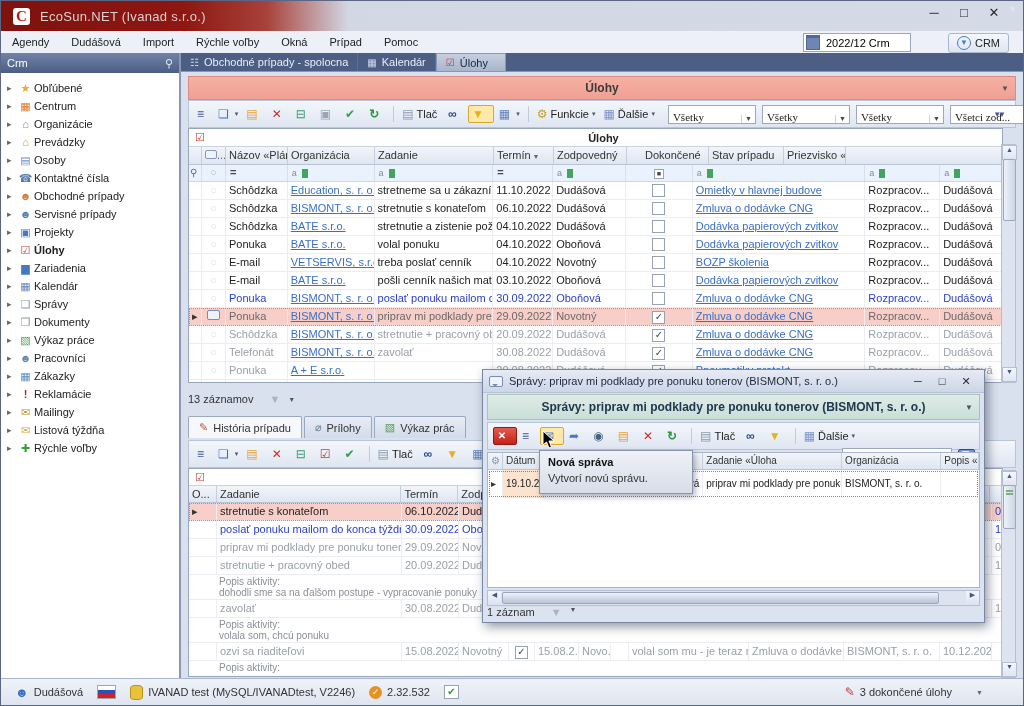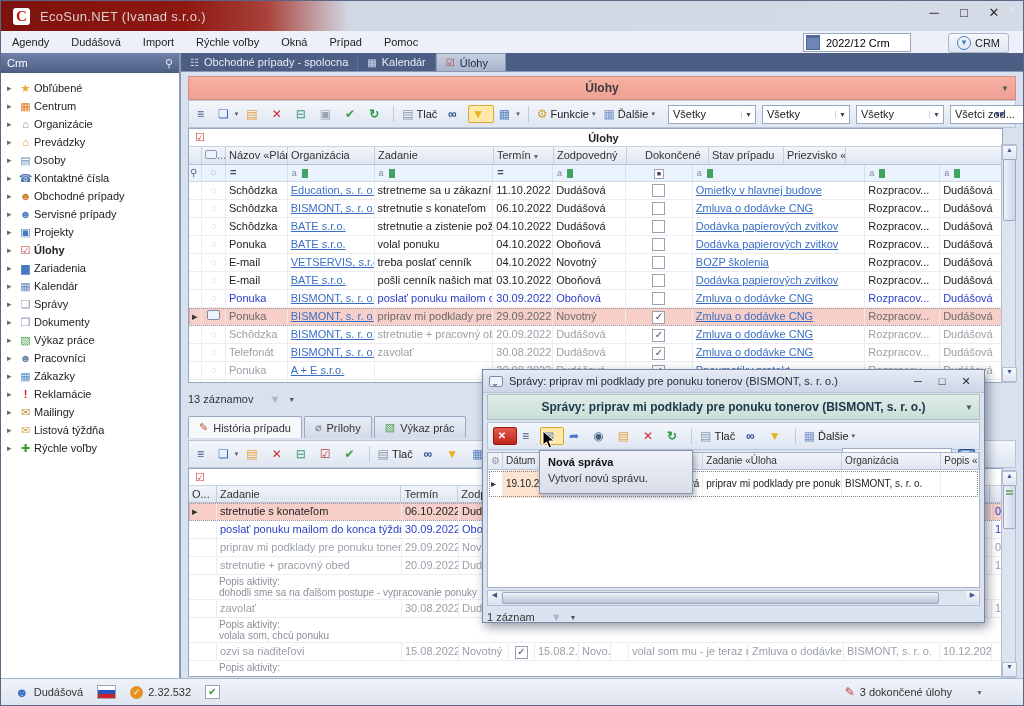--- a/index.html
+++ b/index.html
@@ -52,21 +52,21 @@
   .phead .dd::before{content:"▼";}
   
   .tbar{display:flex;align-items:center;height:26px;background:linear-gradient(#f3f6fb,#dfe6f2);border:1px solid #b8c4d8;padding:0 4px;}
   .ptool{position:absolute;left:7px;top:28px;right:7px;}
   .tbtn{display:flex;align-items:center;padding:1px 3px;margin:0 1px;border-radius:2px;}
   .tbtn .tg{font-size:12px;line-height:14px;}
   .tbtn .tl{margin-left:3px;}
   .tbtn .car{margin-left:3px;font-size:7px;color:#556;}
   .tbtn.hl{background:#ffe9a8;border:1px solid #d8a830;}
   .tbtn.sep{width:1px;height:16px;background:#c2cad8;padding:0;margin:0 4px;}
-  .combo{display:flex;align-items:center;background:#fff;border:1px solid #9aa8c2;height:17px;width:82px;margin:0 3px;padding-left:4px;}
+  .combo{display:flex;align-items:flex-end;background:#fff;border:1px solid #9aa8c2;height:17px;width:82px;margin:0 3px;padding-left:4px;font-family:Liberation Serif, serif;}
   .combo .cv{flex:1;overflow:hidden;white-space:nowrap;}
   .combo .dd{width:13px;text-align:center;font-size:7px;color:#445;border-left:1px solid #c8d2e2;}
   .combo .dd::before{content:"▼";}
   .tover{position:absolute;right:12px;font-size:8px;color:#44568a;}
   .tover::before{content:"▼▼";letter-spacing:-3px;}
   
   .grid{position:absolute;background:#fff;border:1px solid #98a6c0;box-sizing:border-box;overflow:hidden;}
   .g1{left:7px;top:56px;width:815px;height:255px;}
   .ghead{height:17px;border-bottom:1px solid #c8d2e0;display:flex;align-items:center;}
   .gchk{margin-left:6px;color:#c23b32;font-size:11px;}
@@ -169,21 +169,21 @@
   .d3c{width:50px;}
   .d4c{width:110px;text-align:right;}
   .d5c{width:140px;}
   .d6c{width:100px;}
   .d7c{width:38px;border-right:0;}
   .dhscroll{position:relative;margin-top:2px;height:14px;background:#dde4f0;border:1px solid #b4bfd2;}
   .harr{position:absolute;top:0;width:13px;height:12px;text-align:center;font-size:7px;color:#44568a;background:linear-gradient(#f4f7fc,#dfe6f2);}
   .harr.l{left:0;}.harr.r{right:0;}
   .harr.l::before{content:"◀";}.harr.r::before{content:"▶";}
   .hthumb{position:absolute;left:14px;right:40px;top:1px;height:10px;background:linear-gradient(#eef1f8,#b9c4d6);border:1px solid #9aa8c2;border-radius:2px;}
-  .drecords{display:flex;align-items:center;height:22px;color:#333;}
+  .drecords{display:flex;align-items:flex-start;height:22px;color:#333;}
   
   .tooltip{position:absolute;left:538px;top:449px;width:154px;height:44px;background:linear-gradient(#eef1f7,#d8dde9);
      border:1px solid #8a93a8;box-shadow:2px 3px 6px rgba(20,30,60,.35);z-index:40;padding:5px 8px;box-sizing:border-box;}
   .ttl{font-weight:bold;color:#111;margin-bottom:4px;}
   .ttx{color:#333;}
   .cursor{position:absolute;left:541px;top:429px;z-index:50;}
   
   .statusbar{position:absolute;left:0;bottom:0;width:100%;height:26px;background:linear-gradient(#eff2f8,#dfe5f0);border-top:1px solid #aab6cc;
      display:flex;align-items:center;}
   .sbi{display:flex;align-items:center;margin-left:14px;color:#333;}
@@ -1074,20 +1074,24 @@
 
   <div class="statusbar">
     <span class="sbi">
         <span class="uico"></span>
         <span>Dudášová</span>
       </span>
     <span class="sbi">
         <span class="flag"></span>
       </span>
     <span class="sbi">
+        <span class="dbico"></span>
+        <span>IVANAD test (MySQL/IVANADtest, V2246)</span>
+      </span>
+    <span class="sbi">
         <span class="okico"></span>
         <span>2.32.532</span>
       </span>
     <span class="sbi">
         <span class="calok"></span>
       </span>
     <span class="sright">
       <span class="noteico"></span>
       <span>3 dokončené úlohy</span>
       <span class="dd"></span>

